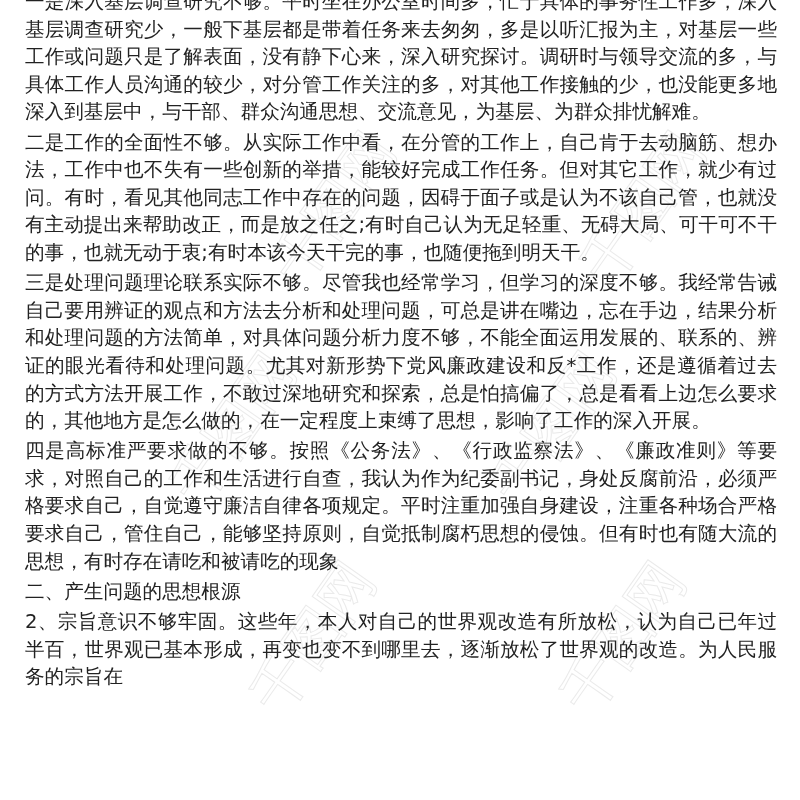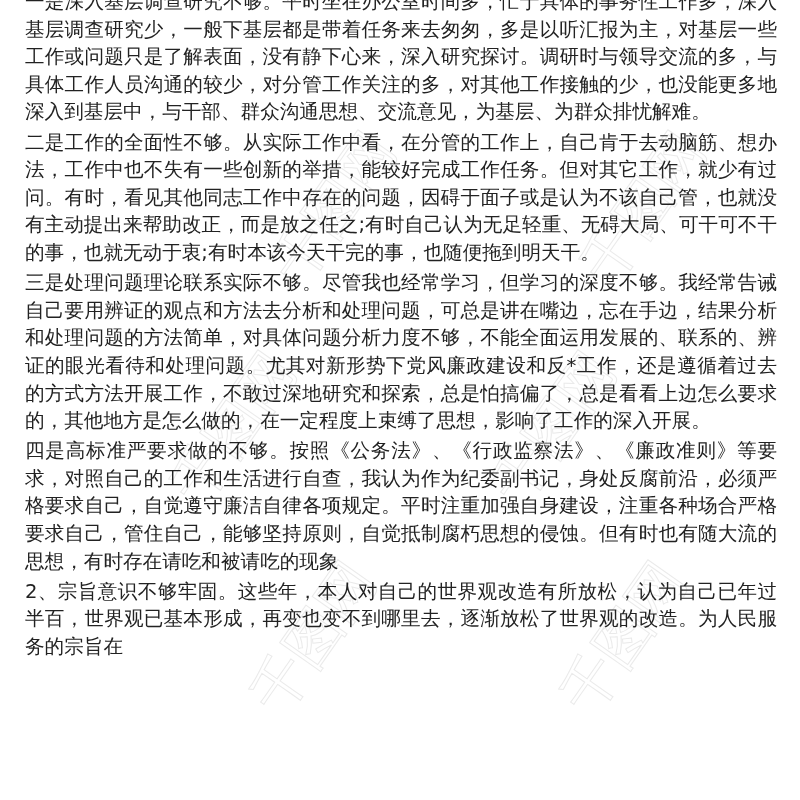--- a/index.html
+++ b/index.html
@@ -51,14 +51,15 @@
 <div class="watermark" style="left:150px; top:390px;">千图网</div>
 <div class="watermark" style="left:470px; top:390px;">千图网</div>
 <div class="watermark" style="left:230px; top:600px;">千图网</div>
 <div class="watermark" style="left:540px; top:600px;">千图网</div>
 
 <div class="page">
   <p class="para">一是深入基层调查研究不够。平时坐在办公室时间多，忙于具体的事务性工作多，深入基层调查研究少，一般下基层都是带着任务来去匆匆，多是以听汇报为主，对基层一些工作或问题只是了解表面，没有静下心来，深入研究探讨。调研时与领导交流的多，与具体工作人员沟通的较少，对分管工作关注的多，对其他工作接触的少，也没能更多地深入到基层中，与干部、群众沟通思想、交流意见，为基层、为群众排忧解难。</p>
   <p class="para">二是工作的全面性不够。从实际工作中看，在分管的工作上，自己肯于去动脑筋、想办法，工作中也不失有一些创新的举措，能较好完成工作任务。但对其它工作，就少有过问。有时，看见其他同志工作中存在的问题，因碍于面子或是认为不该自己管，也就没有主动提出来帮助改正，而是放之任之;有时自己认为无足轻重、无碍大局、可干可不干的事，也就无动于衷;有时本该今天干完的事，也随便拖到明天干。</p>
   <p class="para">三是处理问题理论联系实际不够。尽管我也经常学习，但学习的深度不够。我经常告诫自己要用辨证的观点和方法去分析和处理问题，可总是讲在嘴边，忘在手边，结果分析和处理问题的方法简单，对具体问题分析力度不够，不能全面运用发展的、联系的、辨证的眼光看待和处理问题。尤其对新形势下党风廉政建设和反*工作，还是遵循着过去的方式方法开展工作，不敢过深地研究和探索，总是怕搞偏了，总是看看上边怎么要求的，其他地方是怎么做的，在一定程度上束缚了思想，影响了工作的深入开展。</p>
   <p class="para">四是高标准严要求做的不够。按照《公务法》、《行政监察法》、《廉政准则》等要求，对照自己的工作和生活进行自查，我认为作为纪委副书记，身处反腐前沿，必须严格要求自己，自觉遵守廉洁自律各项规定。平时注重加强自身建设，注重各种场合严格要求自己，管住自己，能够坚持原则，自觉抵制腐朽思想的侵蚀。但有时也有随大流的思想，有时存在请吃和被请吃的现象</p>
+  <p class="para">二、产生问题的思想根源</p>
   <p class="para">2、宗旨意识不够牢固。这些年，本人对自己的世界观改造有所放松，认为自己已年过半百，世界观已基本形成，再变也变不到哪里去，逐渐放松了世界观的改造。为人民服务的宗旨在</p>
 </div>
 
 </body></html>

